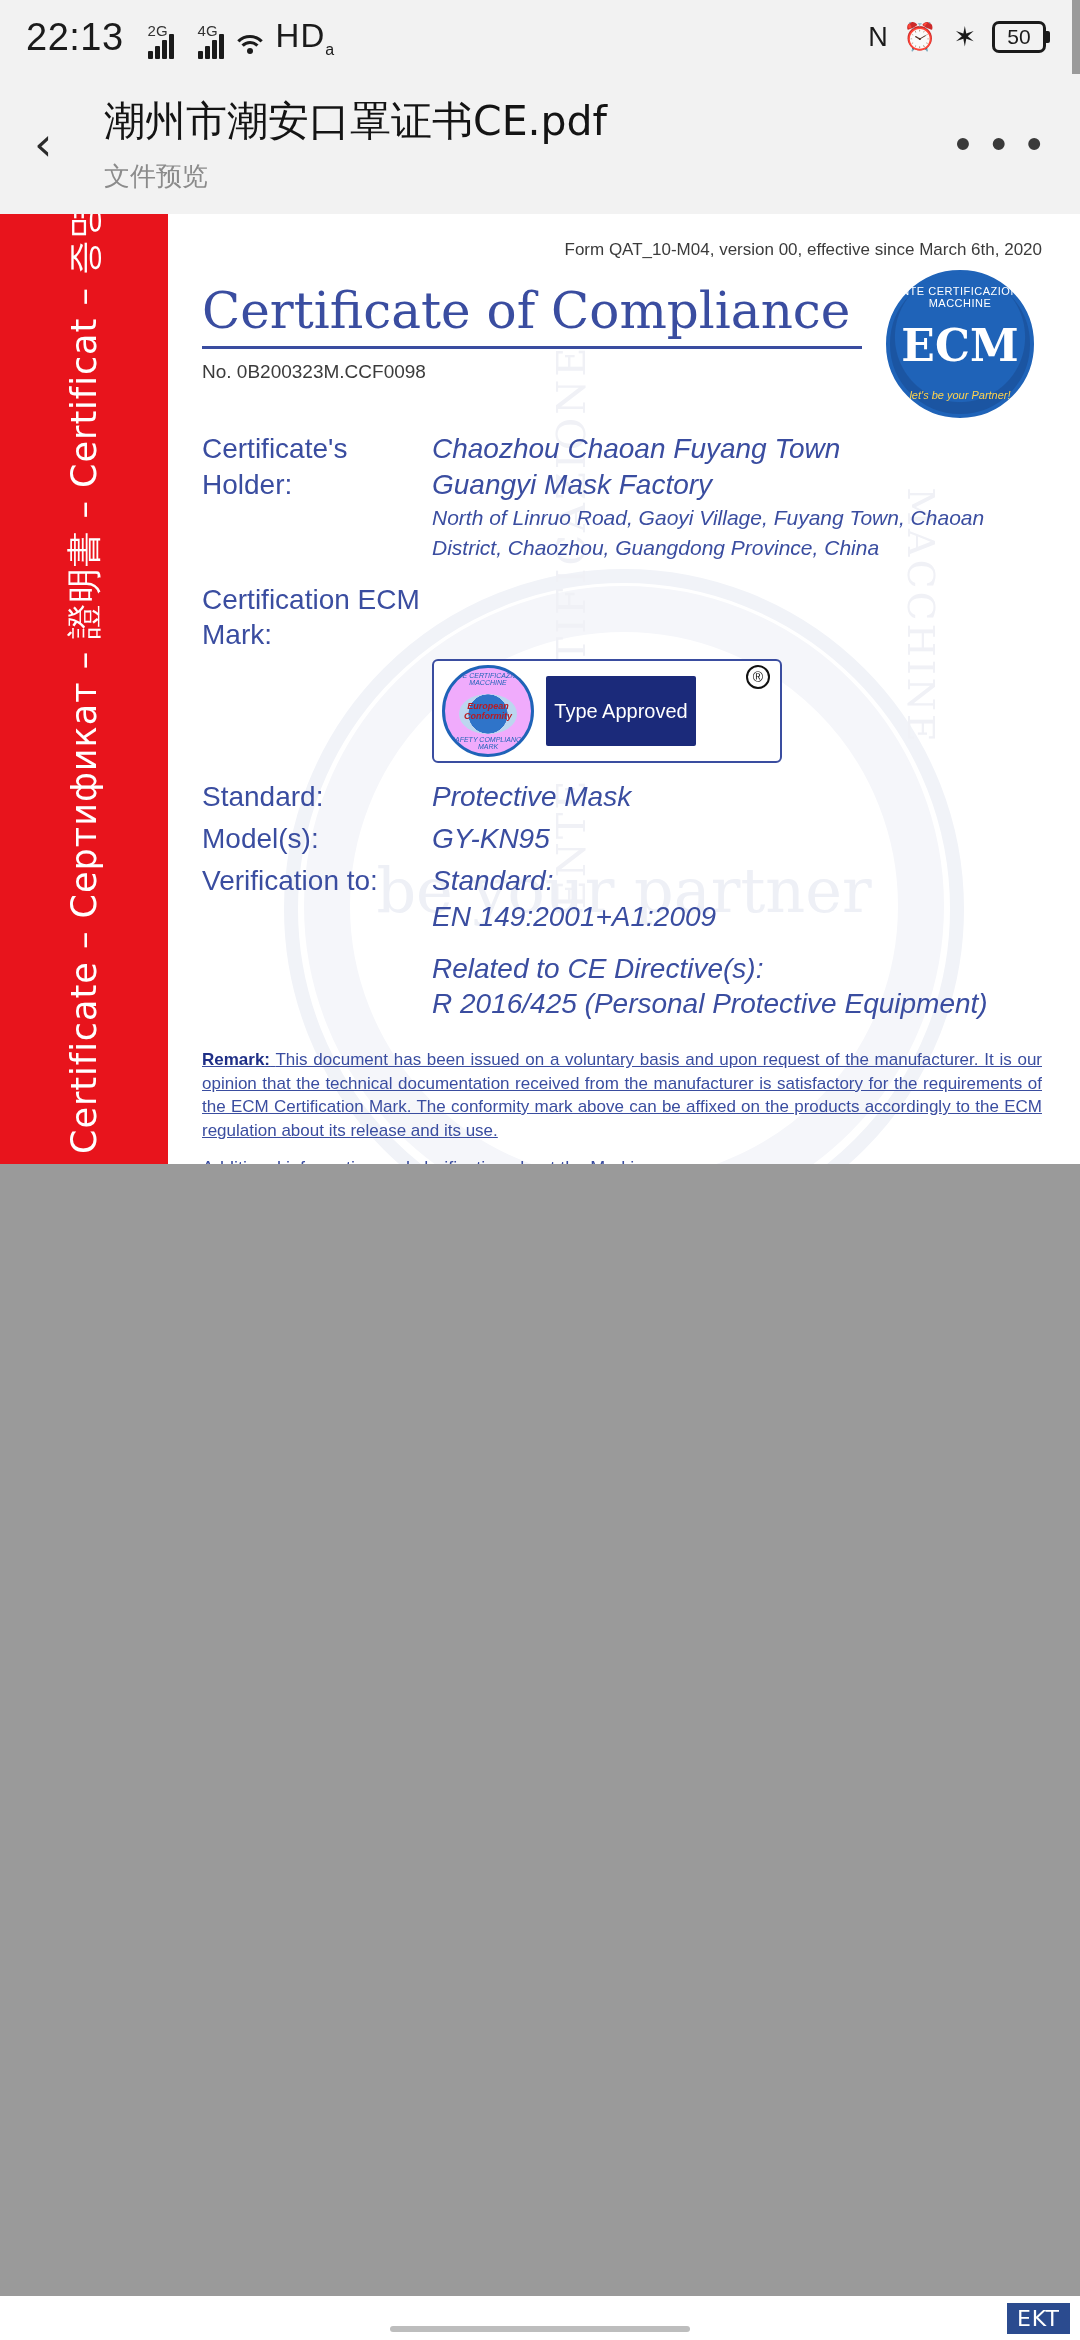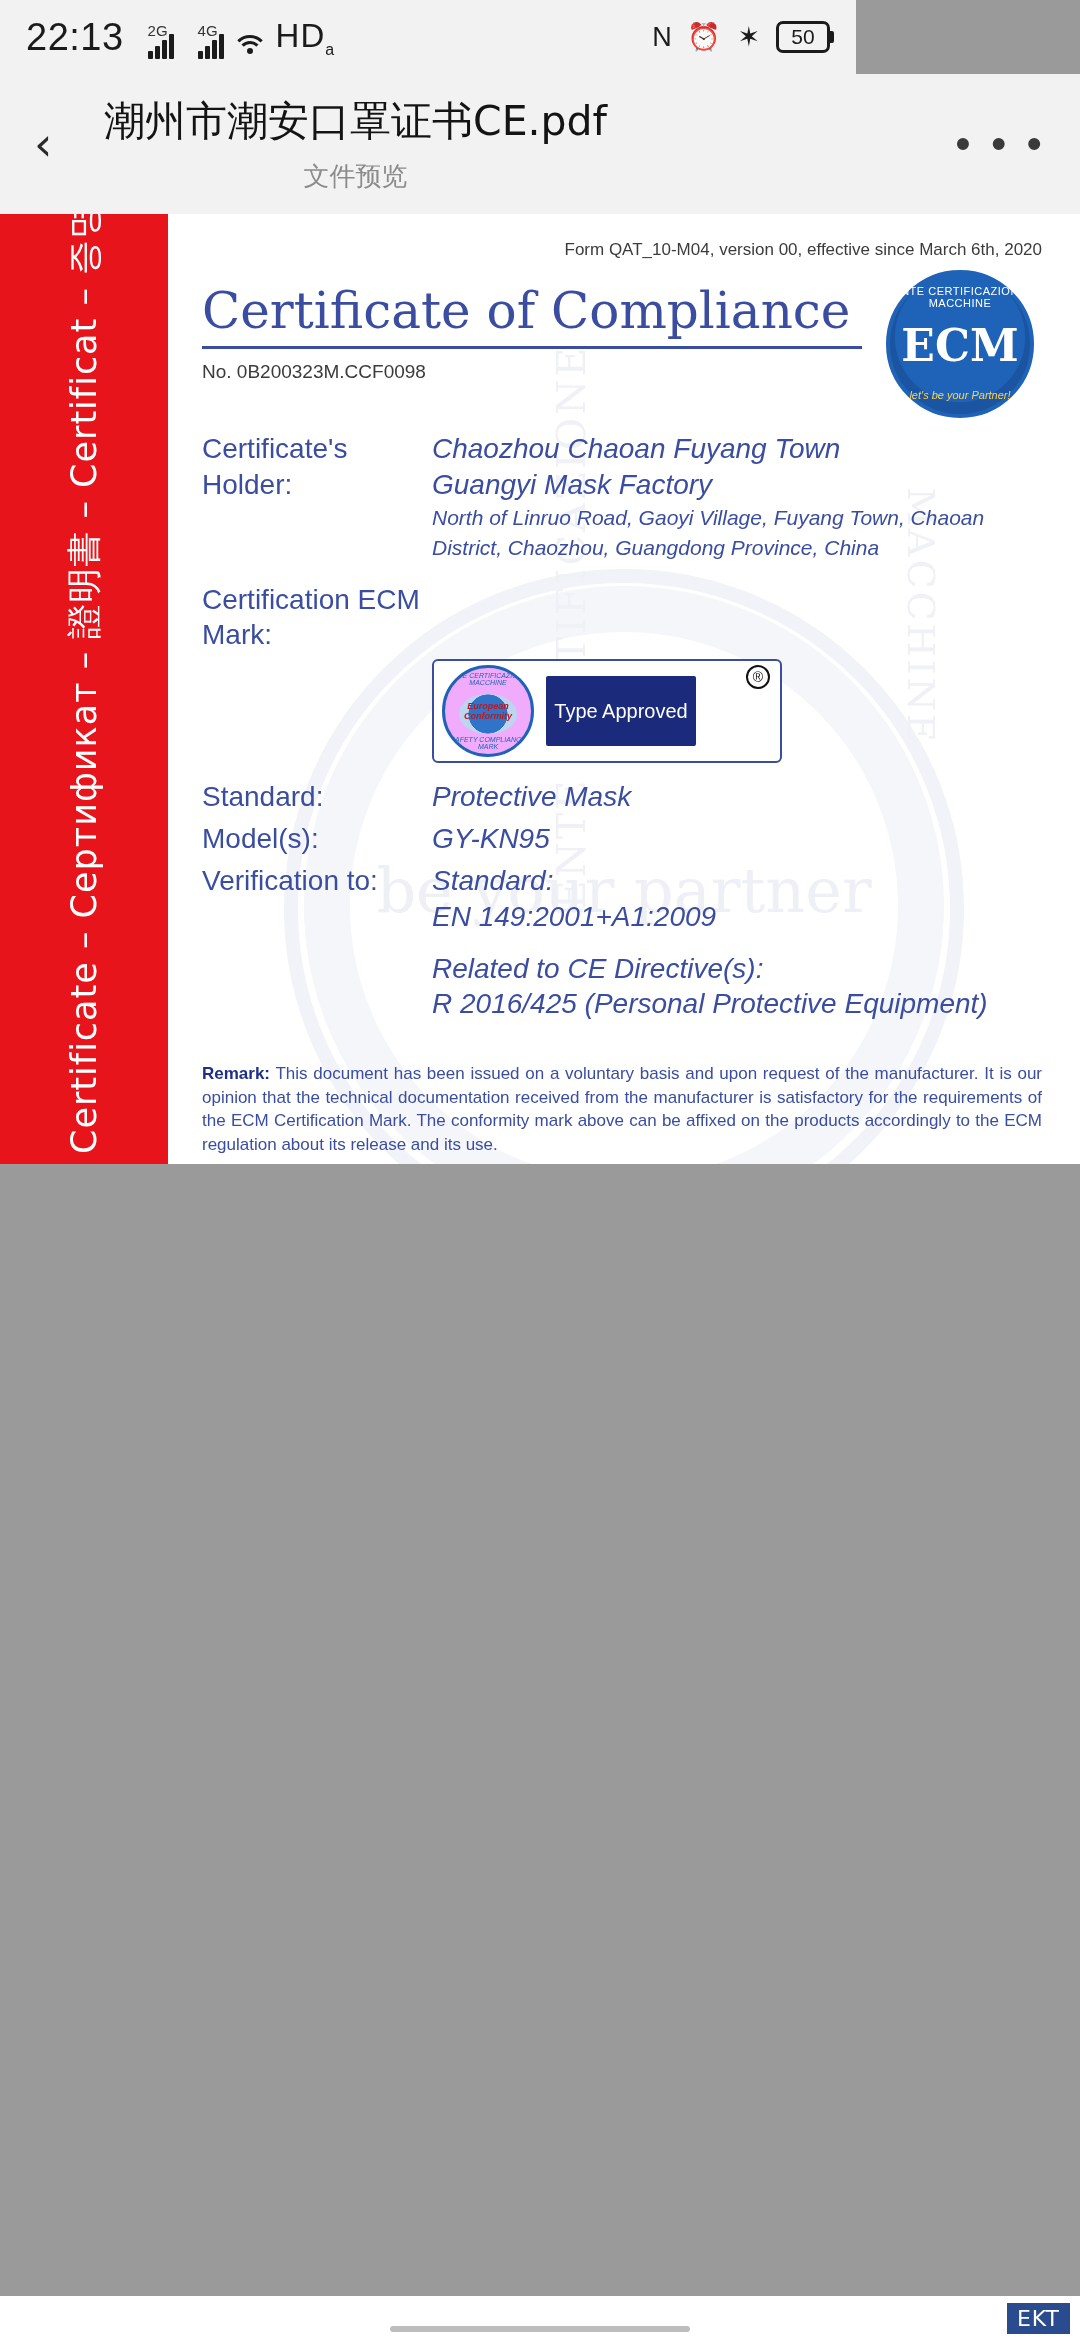--- a/index.html
+++ b/index.html
@@ -6,21 +6,21 @@
   html, body {
     width: 1080px; height: 2340px;
     font-family: "Liberation Sans", sans-serif;
     background: #9a9a9a;
     overflow: hidden;
   }
   #screen { position: relative; width: 1080px; height: 2340px; }
 
   
   .statusbar {
-    position: absolute; top: 0; left: 0; width: 856px; height: 74px;
+    position: absolute; top: 0; left: 0; width: 1072px; height: 74px;
     background: #f2f2f2;
     display: flex; align-items: center;
     padding: 0 26px;
   }
   .sb-clock { font-size: 38px; color: #1b1b1b; letter-spacing: .5px; }
   .sb-left { display: flex; align-items: flex-end; gap: 10px; }
   .sb-right { margin-left: auto; display: flex; align-items: center; gap: 16px; }
 
   .sig-group { position: relative; display: inline-block; margin-left: 14px; }
   .sig-label { position: absolute; top: -11px; left: 0; font-size: 15px; color: #333; }
@@ -58,21 +58,21 @@
 
   
   .appbar {
     position: absolute; top: 74px; left: 0; width: 1080px; height: 140px;
     background: #f2f2f2; display: flex; align-items: center; padding: 0 34px;
   }
   .back {
     font-size: 46px; color: #2b2b2b; width: 54px; line-height: 1;
     font-family: "DejaVu Sans", sans-serif;
   }
-  .titles { margin-left: 16px; text-align: center; }
+  .titles { margin-left: 16px; }
   .title { font-size: 41px; color: #141414; font-family: "DejaVu Sans", sans-serif; }
   .subtitle { font-size: 26px; color: #8b8b8b; margin-top: 10px; }
   .more { margin-left: auto; font-size: 44px; color: #3a3a3a; letter-spacing: 4px; line-height: .4; }
 
   
   .doc {
     position: absolute; top: 214px; left: 0; width: 1080px; height: 950px;
     background: #ffffff; display: flex; overflow: hidden;
   }
   .spine {
@@ -188,22 +188,22 @@
     font-size: 20px; line-height: 1.2; border-radius: 2px;
   }
   .markbox .regmark {
     position: absolute; right: 10px; top: 4px; width: 24px; height: 24px;
     border: 2px solid #111; border-radius: 50%; font-size: 14px;
     display: flex; align-items: center; justify-content: center; color: #111;
   }
 
   
   .remark {
-    position: relative; z-index: 3; margin-top: 40px;
-    font-size: 17px; color: #3a4da0; line-height: 1.38; text-align: justify;
+    position: relative; z-index: 3; margin-top: 26px;
+    font-size: 17px; color: #3a4da0; line-height: 1.38; text-align: justify; text-decoration: underline;
   }
   .remark b { color: #1f2f86; }
   .addinfo { position: relative; z-index: 3; margin-top: 16px; font-size: 18px; color: #3a4da0; }
 
   
   .greyarea {
     position: absolute; top: 1164px; left: 0; width: 1080px; height: 1176px;
     background: #9a9a9a;
   }
   .bottombar {

